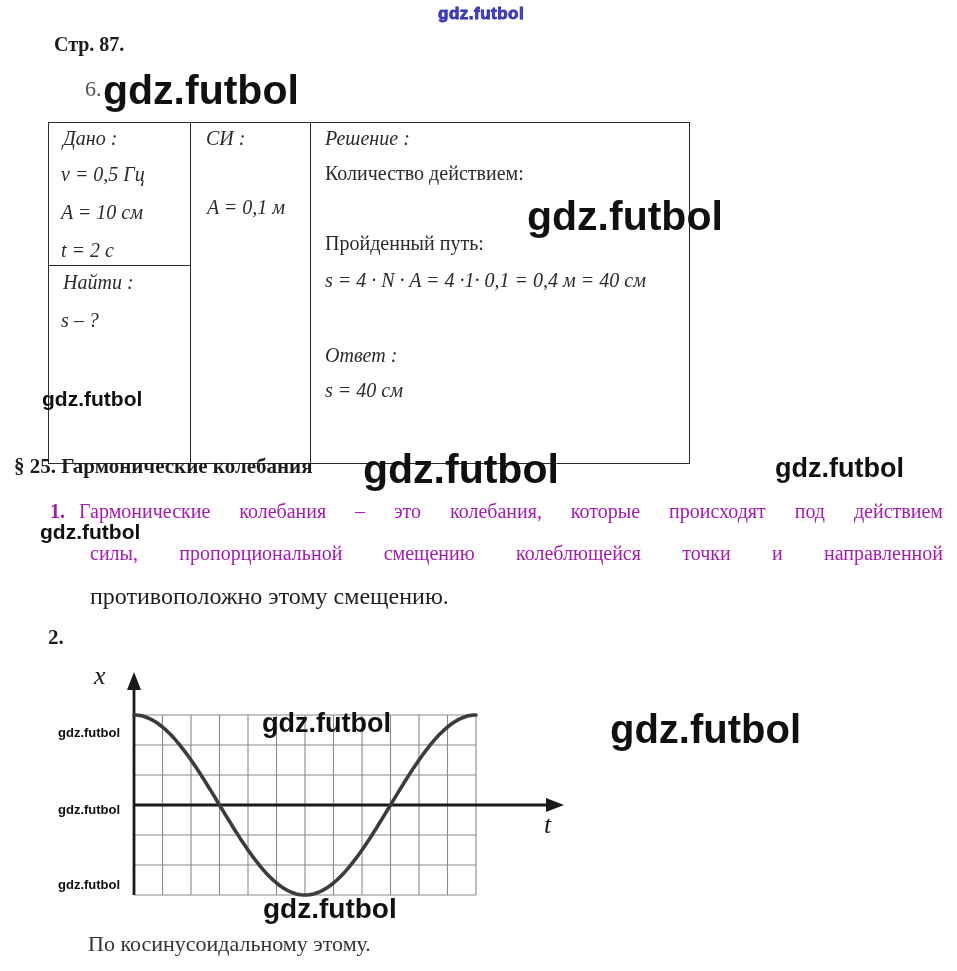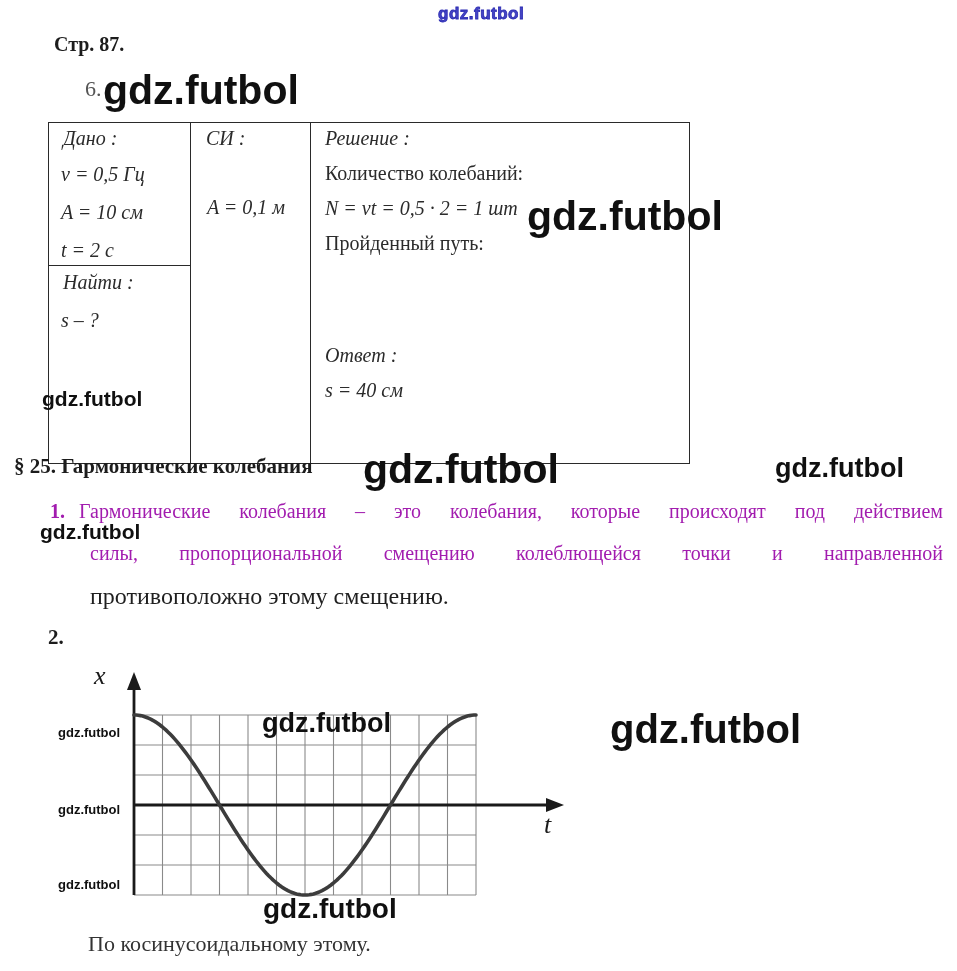--- a/index.html
+++ b/index.html
@@ -43,23 +43,23 @@
   <div class="cellline math" style="left:12px;top:40px;">ν = 0,5 Гц</div>
   <div class="cellline math" style="left:12px;top:78px;">A = 10 см</div>
   <div class="cellline math" style="left:12px;top:116px;">t = 2 с</div>
   <div class="cellline math" style="left:14px;top:148px;">Найти :</div>
   <div class="cellline math" style="left:12px;top:186px;">s – ?</div>
 
   <div class="cellline math" style="left:157px;top:4px;">СИ :</div>
   <div class="cellline math" style="left:158px;top:73px;">A = 0,1 м</div>
 
   <div class="cellline math" style="left:276px;top:4px;">Решение :</div>
-  <div class="cellline prose" style="left:276px;top:39px;">Количество колебаний:</div>
-  <div class="cellline math" style="left:276px;top:74px;">N = νt = 0,5 · 2 = 1 шт</div>
+  <div class="cellline prose" style="left:276px;top:39px;">Количество действием:</div>
   <div class="cellline prose" style="left:276px;top:109px;">Пройденный путь:</div>
+  <div class="cellline math" style="left:276px;top:146px;">s = 4 · N · A = 4 ·1· 0,1 = 0,4 м = 40 см</div>
   <div class="cellline math" style="left:276px;top:221px;">Ответ :</div>
   <div class="cellline math" style="left:276px;top:256px;">s = 40 см</div>
 </div>
 
 <div class="abs wm" style="left:527px;top:196px;font-size:41px;">gdz.futbol</div>
 
 <div class="abs wm" style="left:42px;top:388px;font-size:21px;">gdz.futbol</div>
 
 <div class="abs serif-b" style="left:14px;top:454px;font-size:21px;">§ 25. Гармонические колебания</div>
 <div class="abs wm" style="left:363px;top:449px;font-size:41px;">gdz.futbol</div>

